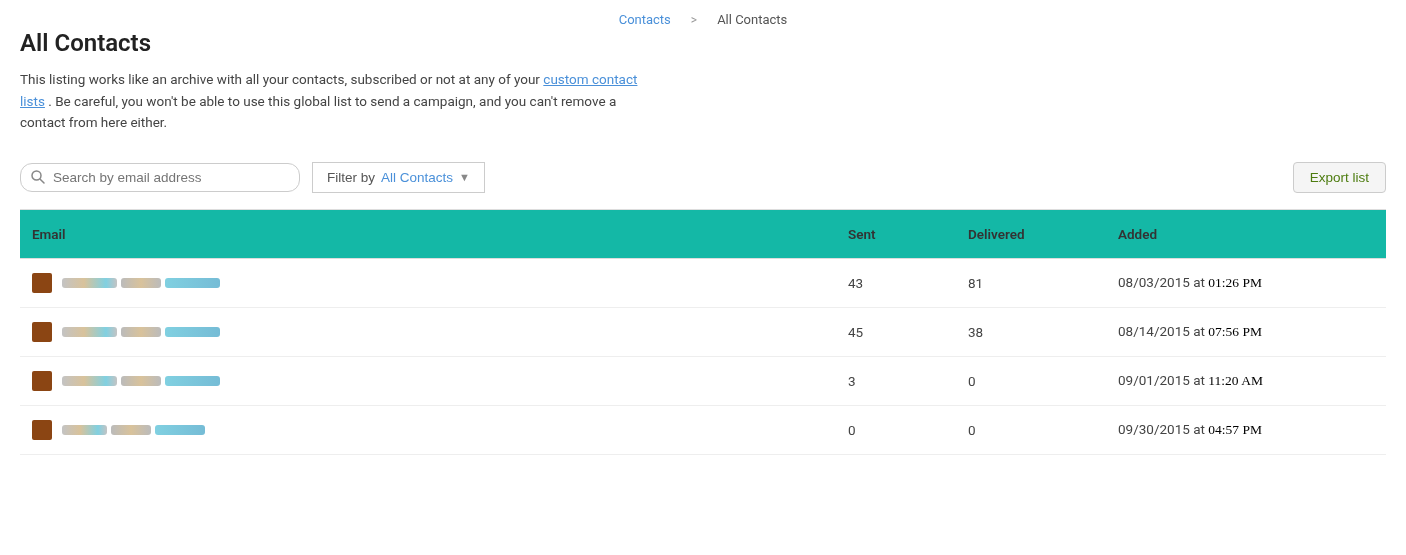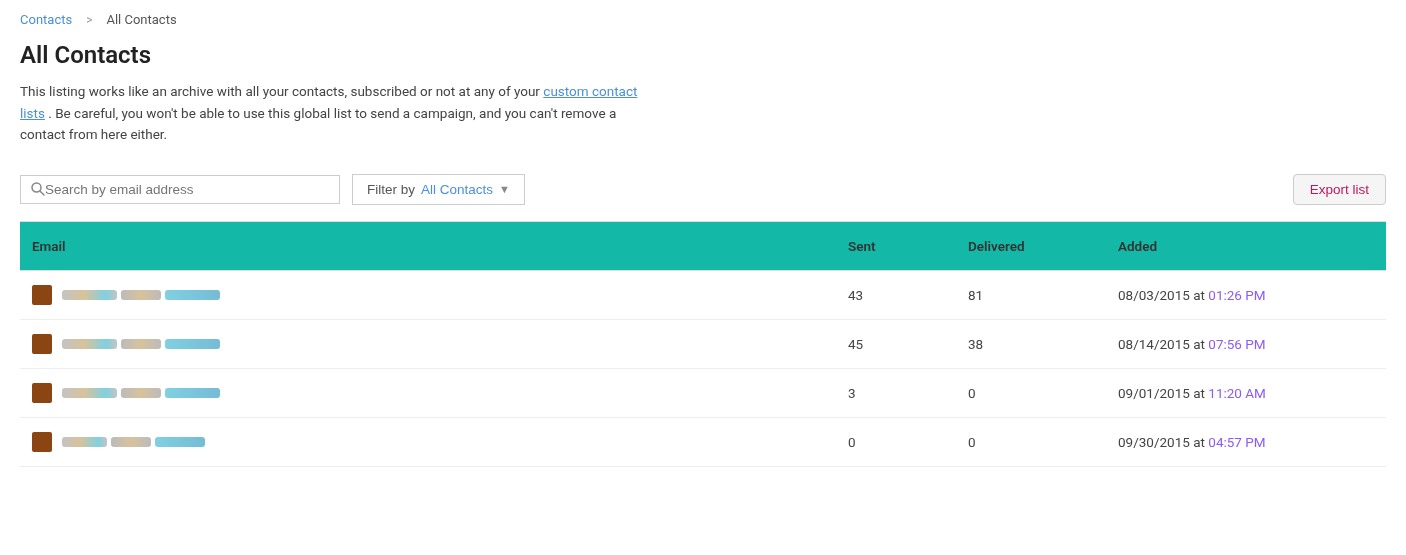--- a/index.html
+++ b/index.html
@@ -6,24 +6,25 @@
     body {
       font-family: -apple-system, BlinkMacSystemFont, 'Segoe UI', Roboto, Arial, sans-serif;
       font-size: 14px;
       color: #333;
       background: #fff;
       padding: 12px 20px;
     }
     .breadcrumb {
       display: flex;
       align-items: center;
-      gap: 14px;
+      gap: 20px;
       font-size: 13px;
       color: #555;
-      margin-bottom: 14px;
+      margin-bottom: 2px;
+      justify-content: center;
     }
     .breadcrumb a {
       color: #4a90d9;
       text-decoration: none;
     }
     .breadcrumb-sep {
       color: #999;
       font-size: 12px;
     }
     .breadcrumb-current {
@@ -49,23 +50,24 @@
     .toolbar {
       display: flex;
       align-items: center;
       gap: 12px;
       margin-bottom: 16px;
     }
     .search-box {
       display: flex;
       align-items: center;
       border: 1px solid #ccc;
-      border-radius: 0;
+      border-radius: 12px;
       padding: 6px 10px;
-      width: 320px;
+      gap: 8px;
+      width: 280px;
       background: #fff;
     }
     .search-icon-wrap {
       color: #888;
       font-size: 14px;
       display: flex;
       align-items: center;
     }
     .search-input {
       border: none;
@@ -95,21 +97,21 @@
       color: #888;
       font-size: 11px;
     }
     .export-btn {
       margin-left: auto;
       border: 1px solid #ccc;
       border-radius: 4px;
       padding: 7px 16px;
       background: #f5f5f5;
       font-size: 13.5px;
-      color: #be185d;
+      color: #4d7c0f;
       cursor: pointer;
       font-weight: 500;
     }
     table {
       width: 100%;
       border-collapse: collapse;
       font-size: 13.5px;
     }
     thead tr {
       border-top: 1px solid #ddd;
@@ -147,21 +149,22 @@
       align-items: center;
       gap: 4px;
     }
     .blur-segment {
       height: 10px;
       border-radius: 3px;
       background: linear-gradient(90deg, #aaa 0%, #c8a870 40%, #4abcd4 80%, #aaa 100%);
       opacity: 0.7;
     }
     .time-link {
-      color: #8b5cf6;
+      color: #000000;
+      font-family: Liberation Serif, serif;
     }
   </style>
 </head>
 <body>
 
 <nav class="breadcrumb">
   <a href="#">Contacts</a>
   <span class="breadcrumb-sep">&gt;</span>
   <span class="breadcrumb-current">All Contacts</span>
 </nav>

